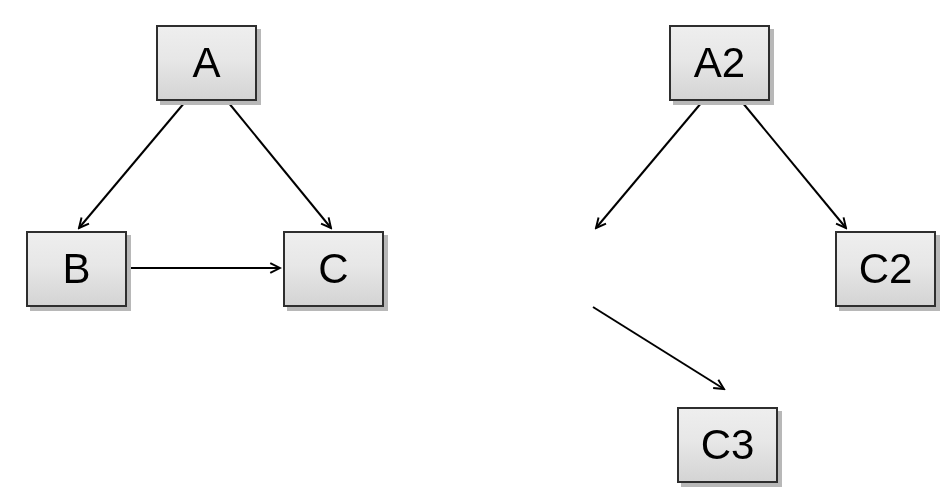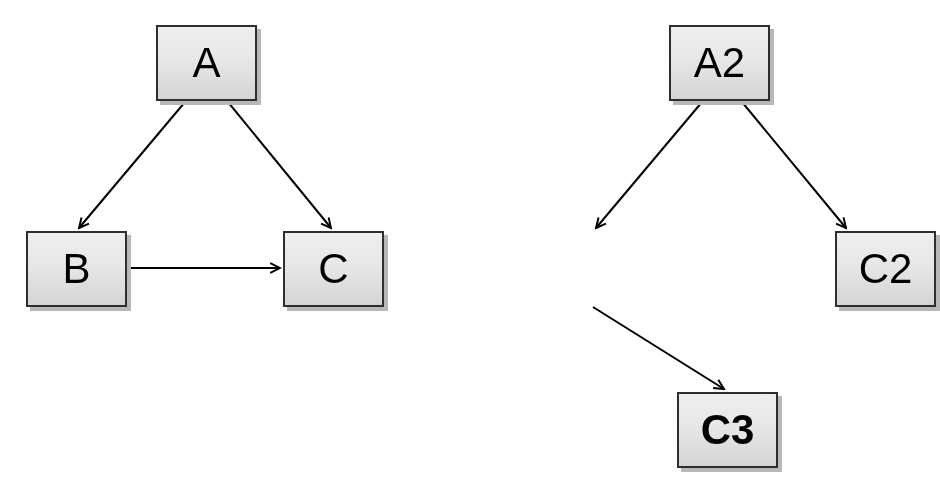--- a/index.html
+++ b/index.html
@@ -40,21 +40,21 @@
     color: #000000;
     user-select: none;
   }
   
   .pos-a  { left: 156px; top: 25px;  }
   .pos-b  { left: 26px;  top: 231px; }
   .pos-c  { left: 283px; top: 231px; }
   .pos-a2 { left: 669px; top: 25px;  }
   .pos-b2 { left: 543px; top: 231px; }
   .pos-c2 { left: 799px; top: 231px; margin-left: 36px; }
-  .pos-c3 { left: 677px; top: 392px; font-weight: bold; }
+  .pos-c3 { left: 677px; top: 407px; }
   .edge {
     stroke: #000000;
     stroke-width: 2;
     fill: none;
   }
 </style>
 </head>
 <body>
 
 <div class="canvas">

